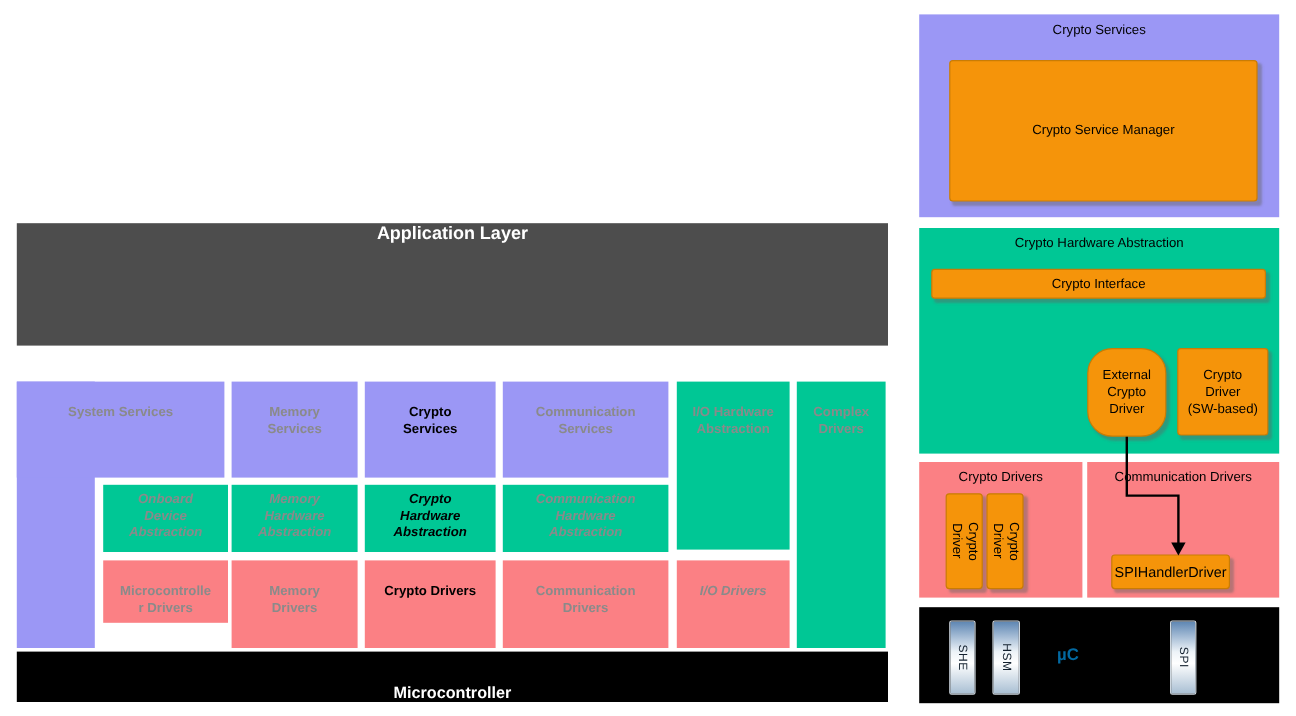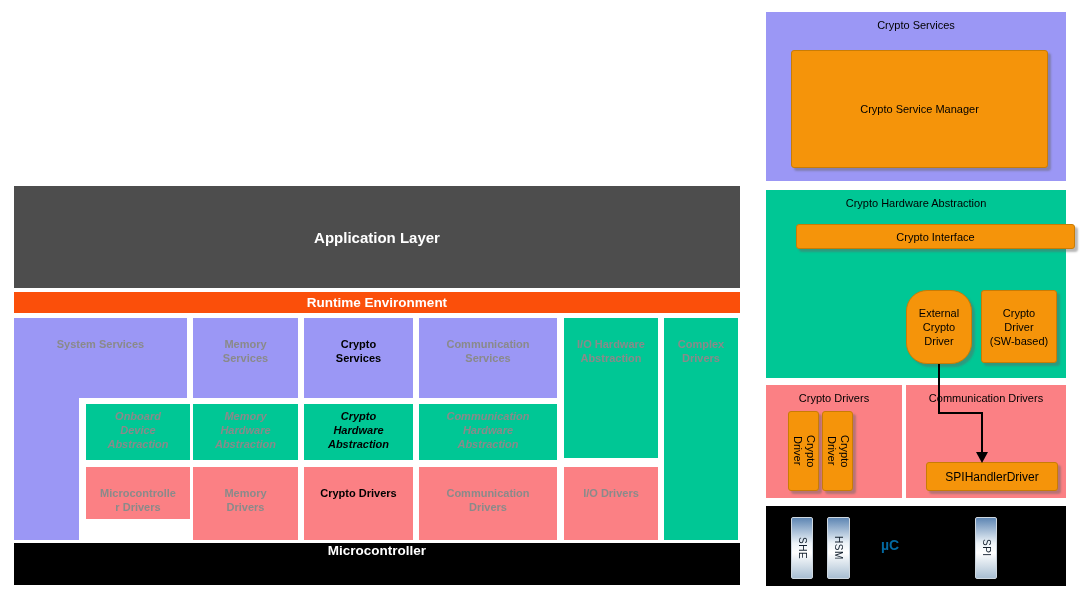--- a/index.html
+++ b/index.html
@@ -10,22 +10,22 @@
   .blk{position:absolute;box-sizing:border-box;}
   .lbl{
     display:block;font-weight:bold;font-size:11px;line-height:14px;
     color:var(--c-muted_text,#8A8A8A);text-align:center;white-space:pre-line;
     padding-top:19px;
   }
   .lbl.hl{color:#000;}
   .purple{background:var(--c-purple,#9B97F5);}
   .green{background:var(--c-green,#00C795);}
   .pink{background:var(--c-pink,#FB8084);}
-  .darkbar{background:var(--c-dark_gray,#4D4D4D);display:flex;align-items:center;justify-content:center;}
-  .blackbar{background:var(--c-black,#000);display:flex;align-items:flex-start;justify-content:center;}
+  .darkbar{background:var(--c-dark_gray,#4D4D4D);display:flex;align-items:flex-start;justify-content:center;}
+  .blackbar{background:var(--c-black,#000);display:flex;align-items:flex-end;justify-content:center;}
   .whitetext{color:#fff;font-weight:bold;}
 
   
   .app-layer{left:14px;top:186px;width:726px;height:102px;font-size:15px;}
   .rte{left:14px;top:292px;width:726px;height:21px;background:var(--c-orange_red,#FB4F0A);
        display:flex;align-items:center;justify-content:center;font-size:13.5px;}
   .sys-main{left:14px;top:318px;width:173px;height:80px;}
   .sys-leg{left:14px;top:318px;width:65px;height:222px;}
   .mem-svc{left:193px;top:318px;width:105px;height:80px;}
   .cry-svc{left:304px;top:318px;width:109px;height:80px;}
@@ -34,44 +34,44 @@
   .cplx{left:664px;top:318px;width:74px;height:222px;}
   .onb-hwa{left:86px;top:404px;width:104px;height:56px;}
   .mem-hwa{left:193px;top:404px;width:105px;height:56px;}
   .cry-hwa{left:304px;top:404px;width:109px;height:56px;}
   .com-hwa{left:419px;top:404px;width:138px;height:56px;}
   .row2 .lbl{padding-top:5px;font-style:italic;}
   .mcu-drv{left:86px;top:467px;width:104px;height:52px;}
   .mem-drv{left:193px;top:467px;width:105px;height:73px;}
   .cry-drv{left:304px;top:467px;width:109px;height:73px;}
   .com-drv{left:419px;top:467px;width:138px;height:73px;}
-  .io-drv{left:564px;top:467px;width:94px;height:73px;}
+  .io-drv{left:564px;top:467px;width:94px;height:73px;font-style:italic;}
   .mcu-bar{left:14px;top:543px;width:726px;height:42px;font-size:13.5px;}
 
   
   .r-title{display:block;text-align:center;font-size:11px;line-height:13px;color:#000;padding-top:7px;}
   .r-cry-svc{left:766px;top:12px;width:300px;height:169px;}
   .r-cry-hwa{left:766px;top:190px;width:300px;height:188px;}
   .r-cry-drv{left:766px;top:385px;width:136px;height:113px;}
   .r-com-drv{left:906px;top:385px;width:160px;height:113px;}
   .obox{
     position:absolute;box-sizing:border-box;background:var(--c-orange,#F5940A);
     border:1px solid #C97C05;border-radius:3px;
     box-shadow:3px 3px 2px rgba(100,100,100,0.45);
     display:flex;align-items:center;justify-content:center;
     font-size:11px;line-height:14px;color:#000;text-align:center;white-space:pre-line;
   }
   .csm{left:791px;top:50px;width:257px;height:118px;}
-  .cif{left:776px;top:224px;width:279px;height:25px;margin-left:20px;}
+  .cif{left:776px;top:224px;width:279px;height:25px;}
   .ecd{left:906px;top:290px;width:66px;height:74px;border-radius:21px;}
   .cdsw{left:981px;top:290px;width:76px;height:73px;}
   .vtxt{writing-mode:vertical-rl;}
   .cdv1{left:788px;top:411px;width:31px;height:80px;line-height:13px;}
   .cdv2{left:822px;top:411px;width:31px;height:80px;line-height:13px;}
-  .spih{left:926px;top:462px;width:132px;height:29px;font-size:12px;justify-content:center;}
+  .spih{left:926px;top:462px;width:99px;height:29px;font-size:12px;justify-content:center;}
   .uc-bar{left:766px;top:506px;width:300px;height:80px;background:#000;}
   .hwpin{
     position:absolute;box-sizing:border-box;border-radius:2px;
     background:linear-gradient(180deg,#5E86B3 0%,#EDF3F8 42%,#FFFFFF 58%,#A9BFD3 100%);
     border:1px solid #cfd8e0;
     display:flex;align-items:center;justify-content:center;
     writing-mode:vertical-rl;font-size:10px;letter-spacing:0.5px;color:#13202e;
   }
   .she{left:791px;top:517px;width:22px;height:62px;}
   .hsm{left:827px;top:517px;width:23px;height:62px;}
@@ -82,23 +82,20 @@
 </style>
 </head>
 <body>
 
 <div class="canvas">
 
   <div class="blk darkbar whitetext app-layer">
     <span>Application Layer</span>
   </div>
 
-  <div class="blk rte whitetext">
-    <span>Runtime Environment</span>
-  </div>
 
   <div class="blk purple sys-leg"></div>
   <div class="blk purple sys-main">
     <span class="lbl">System Services</span>
   </div>
 
   <div class="blk purple mem-svc">
     <span class="lbl">Memory
 Services</span>
   </div>

